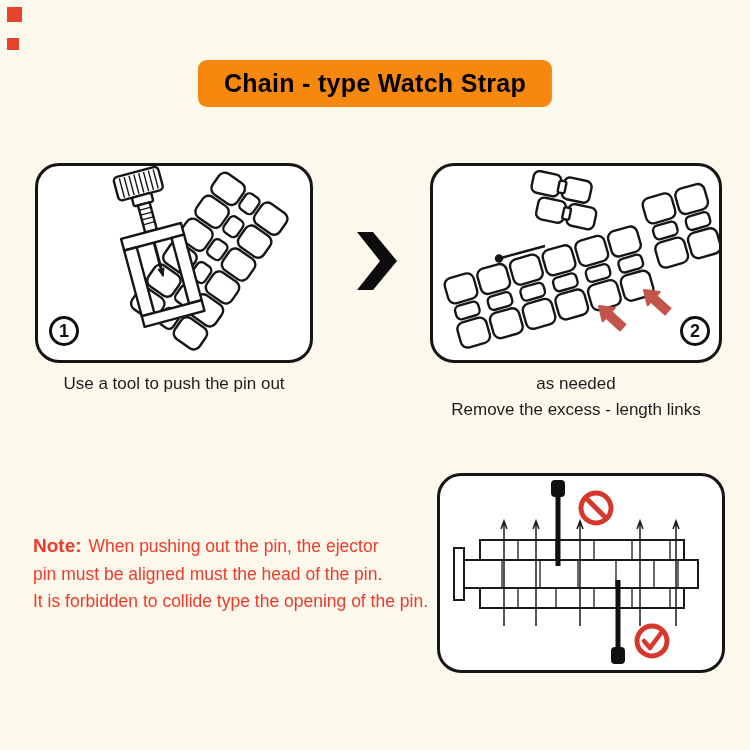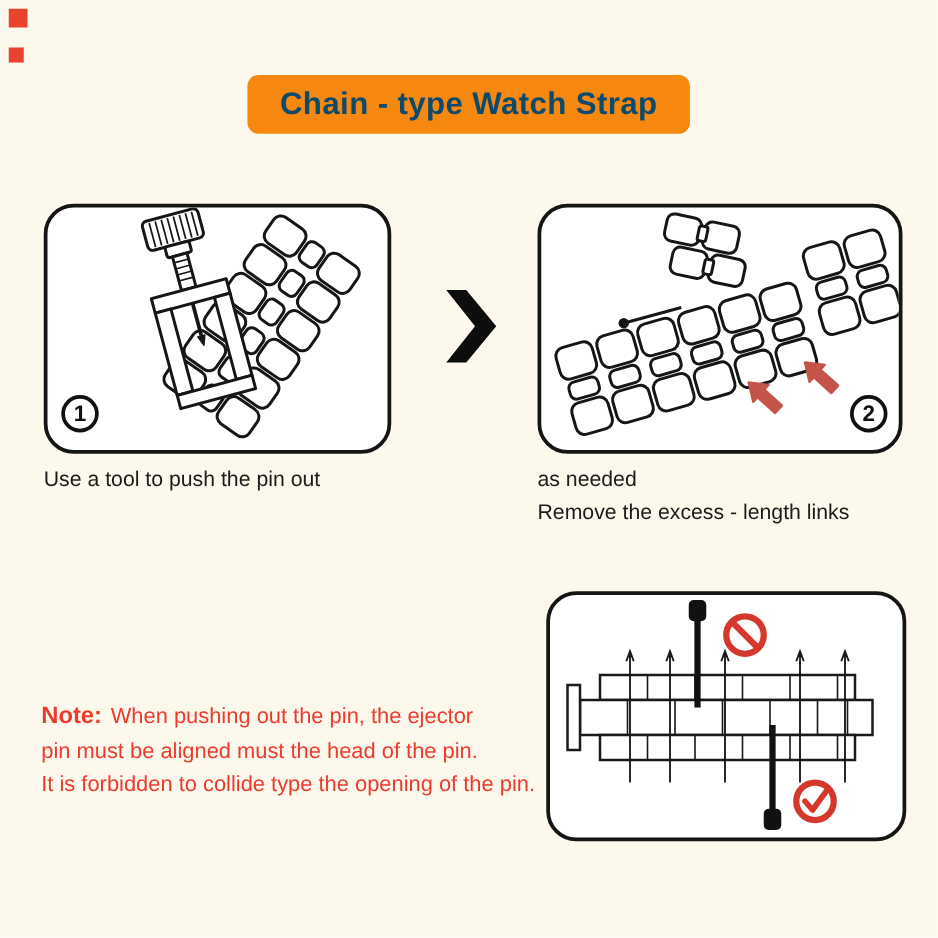--- a/index.html
+++ b/index.html
@@ -7,21 +7,21 @@
     position:relative;width:750px;height:750px;
     background:#FCF8EC;overflow:hidden;
     font-family:"Liberation Sans",sans-serif;color:#1a1a1a;
   }
   .wm{position:absolute;background:#E8432C;}
   #wm1{left:7px;top:7px;width:15px;height:15px;}
   #wm2{left:7px;top:38px;width:12px;height:12px;}
 
   .banner{
     position:absolute;left:50%;top:60px;transform:translateX(-50%);
-    background:#F6870F;color:#0c4a6e;font-weight:bold;font-size:25px;
+    background:#F6870F;color:#000000;font-weight:bold;font-size:25px;
     padding:9px 26px;border-radius:9px;white-space:nowrap;letter-spacing:.3px;
   }
 
   .panel{
     position:absolute;background:#ffffff;border:3px solid #151515;
     border-radius:24px;box-sizing:border-box;
   }
   #panel1{left:35px;top:163px;width:278px;height:200px;}
   #panel2{left:430px;top:163px;width:292px;height:200px;}
   #panel3{left:437px;top:473px;width:288px;height:200px;}
@@ -29,29 +29,29 @@
 
   .badge{
     position:absolute;width:30px;height:30px;border:3px solid #111;
     border-radius:50%;background:#fff;display:flex;align-items:center;
     justify-content:center;font-weight:bold;font-size:18px;color:#111;
     box-sizing:border-box;
   }
   #badge1{left:11px;bottom:14px;}
   #badge2{right:9px;bottom:14px;}
 
-  .caption{position:absolute;font-size:17px;color:#1c1c1c;}
+  .caption{position:absolute;font-size:17px;text-align:center;color:#1c1c1c;}
   #caption1{left:35px;top:374px;width:278px;}
   #caption2{left:430px;top:371px;width:292px;line-height:26px;}
 
   .chevron{position:absolute;left:352px;top:230px;}
 
   .note{
     position:absolute;left:33px;top:532px;width:425px;
-    color:#EA3B2D;font-size:17.5px;line-height:27.5px;margin-top:27px;
+    color:#EA3B2D;font-size:17.5px;line-height:27.5px;
   }
   .note .note-label{font-weight:bold;font-size:19px;margin-right:7px;}
 </style>
 </head>
 <body>
 
 <div id="page">
 
   <div class="wm" id="wm1"></div>
   <div class="wm" id="wm2"></div>

